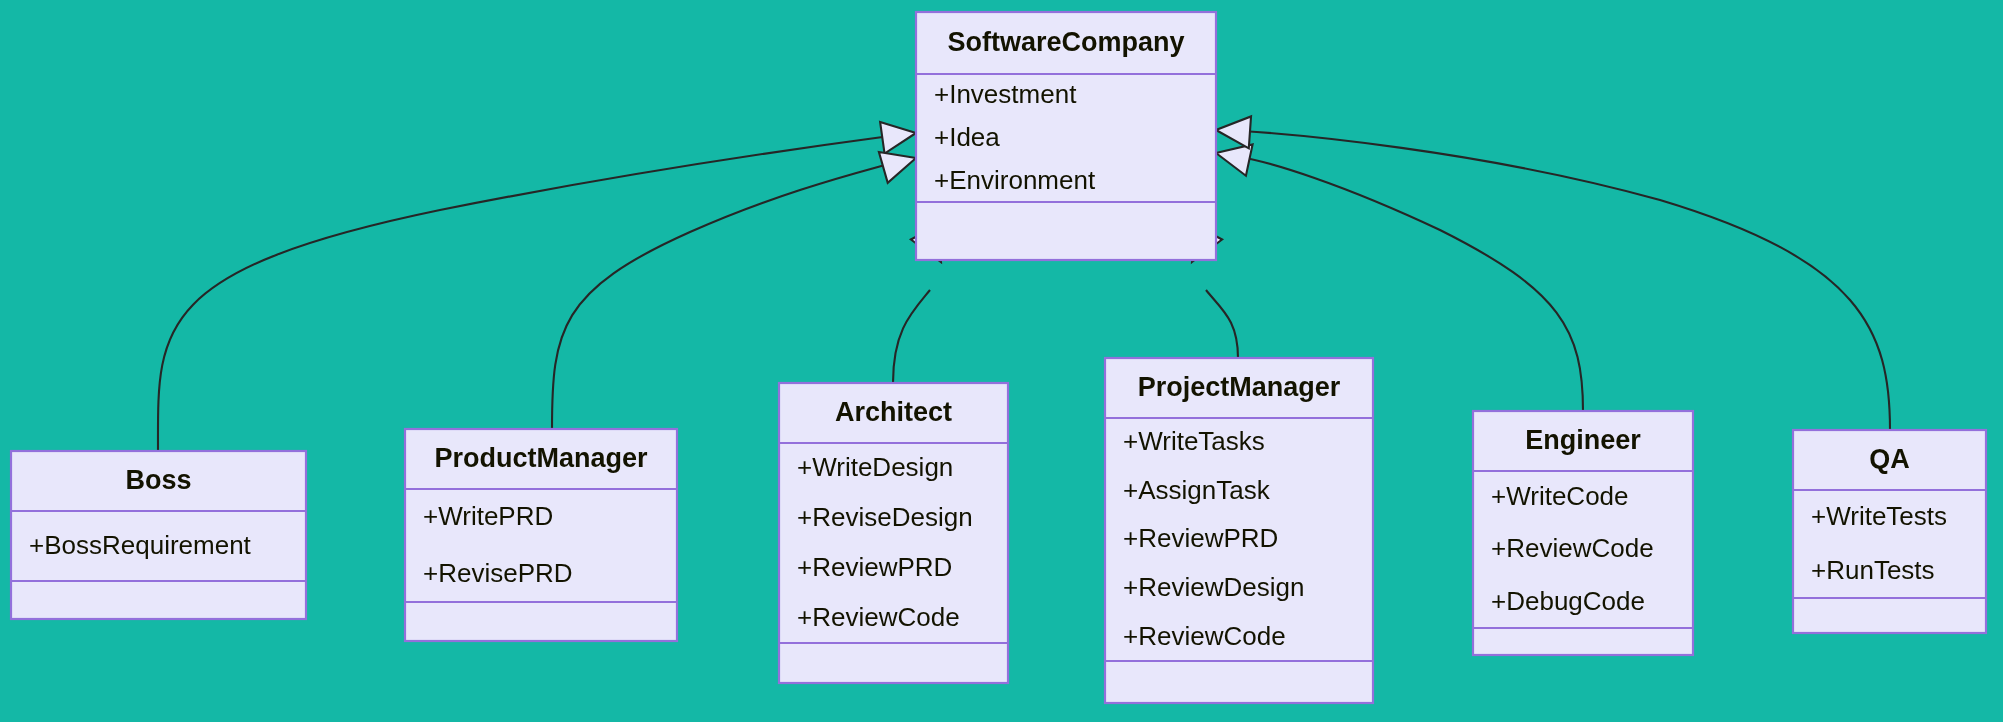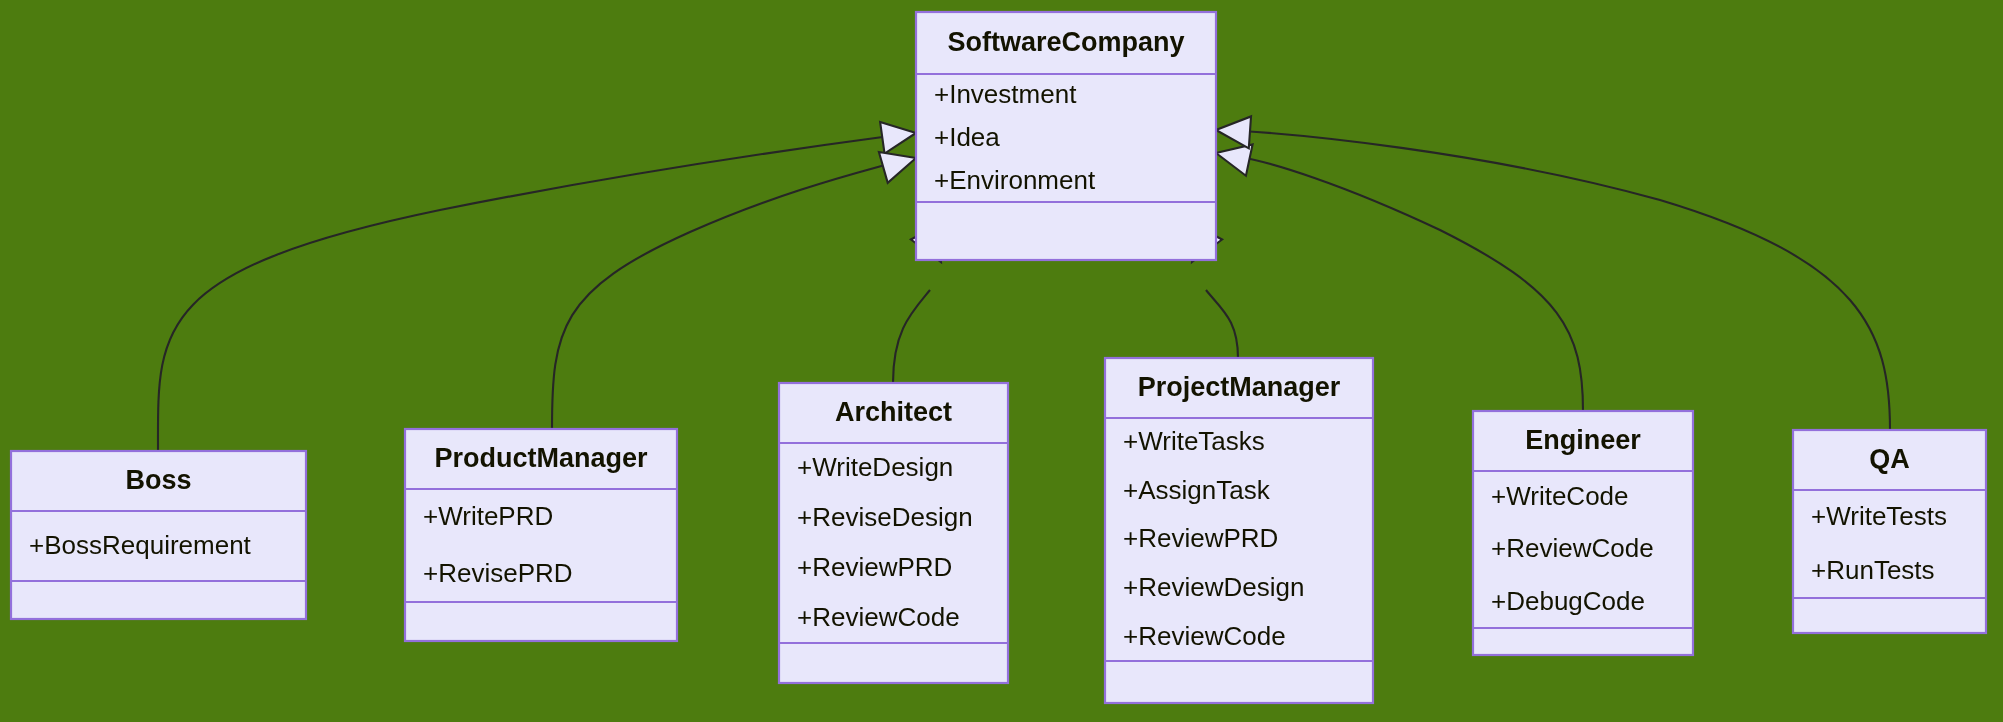--- a/index.html
+++ b/index.html
@@ -10,21 +10,21 @@
   body {
     width: 2003px;
     height: 722px;
     overflow: hidden;
     font-family: "Liberation Sans", sans-serif;
   }
   #diagram-root {
     position: relative;
     width: 2003px;
     height: 722px;
-    background: #4d7c0f;
+    background: #14b8a6;
   }
   svg#uml-svg {
     position: absolute;
     top: 0;
     left: 0;
     width: 2003px;
     height: 722px;
     display: block;
   }
   .class-box-rect {

